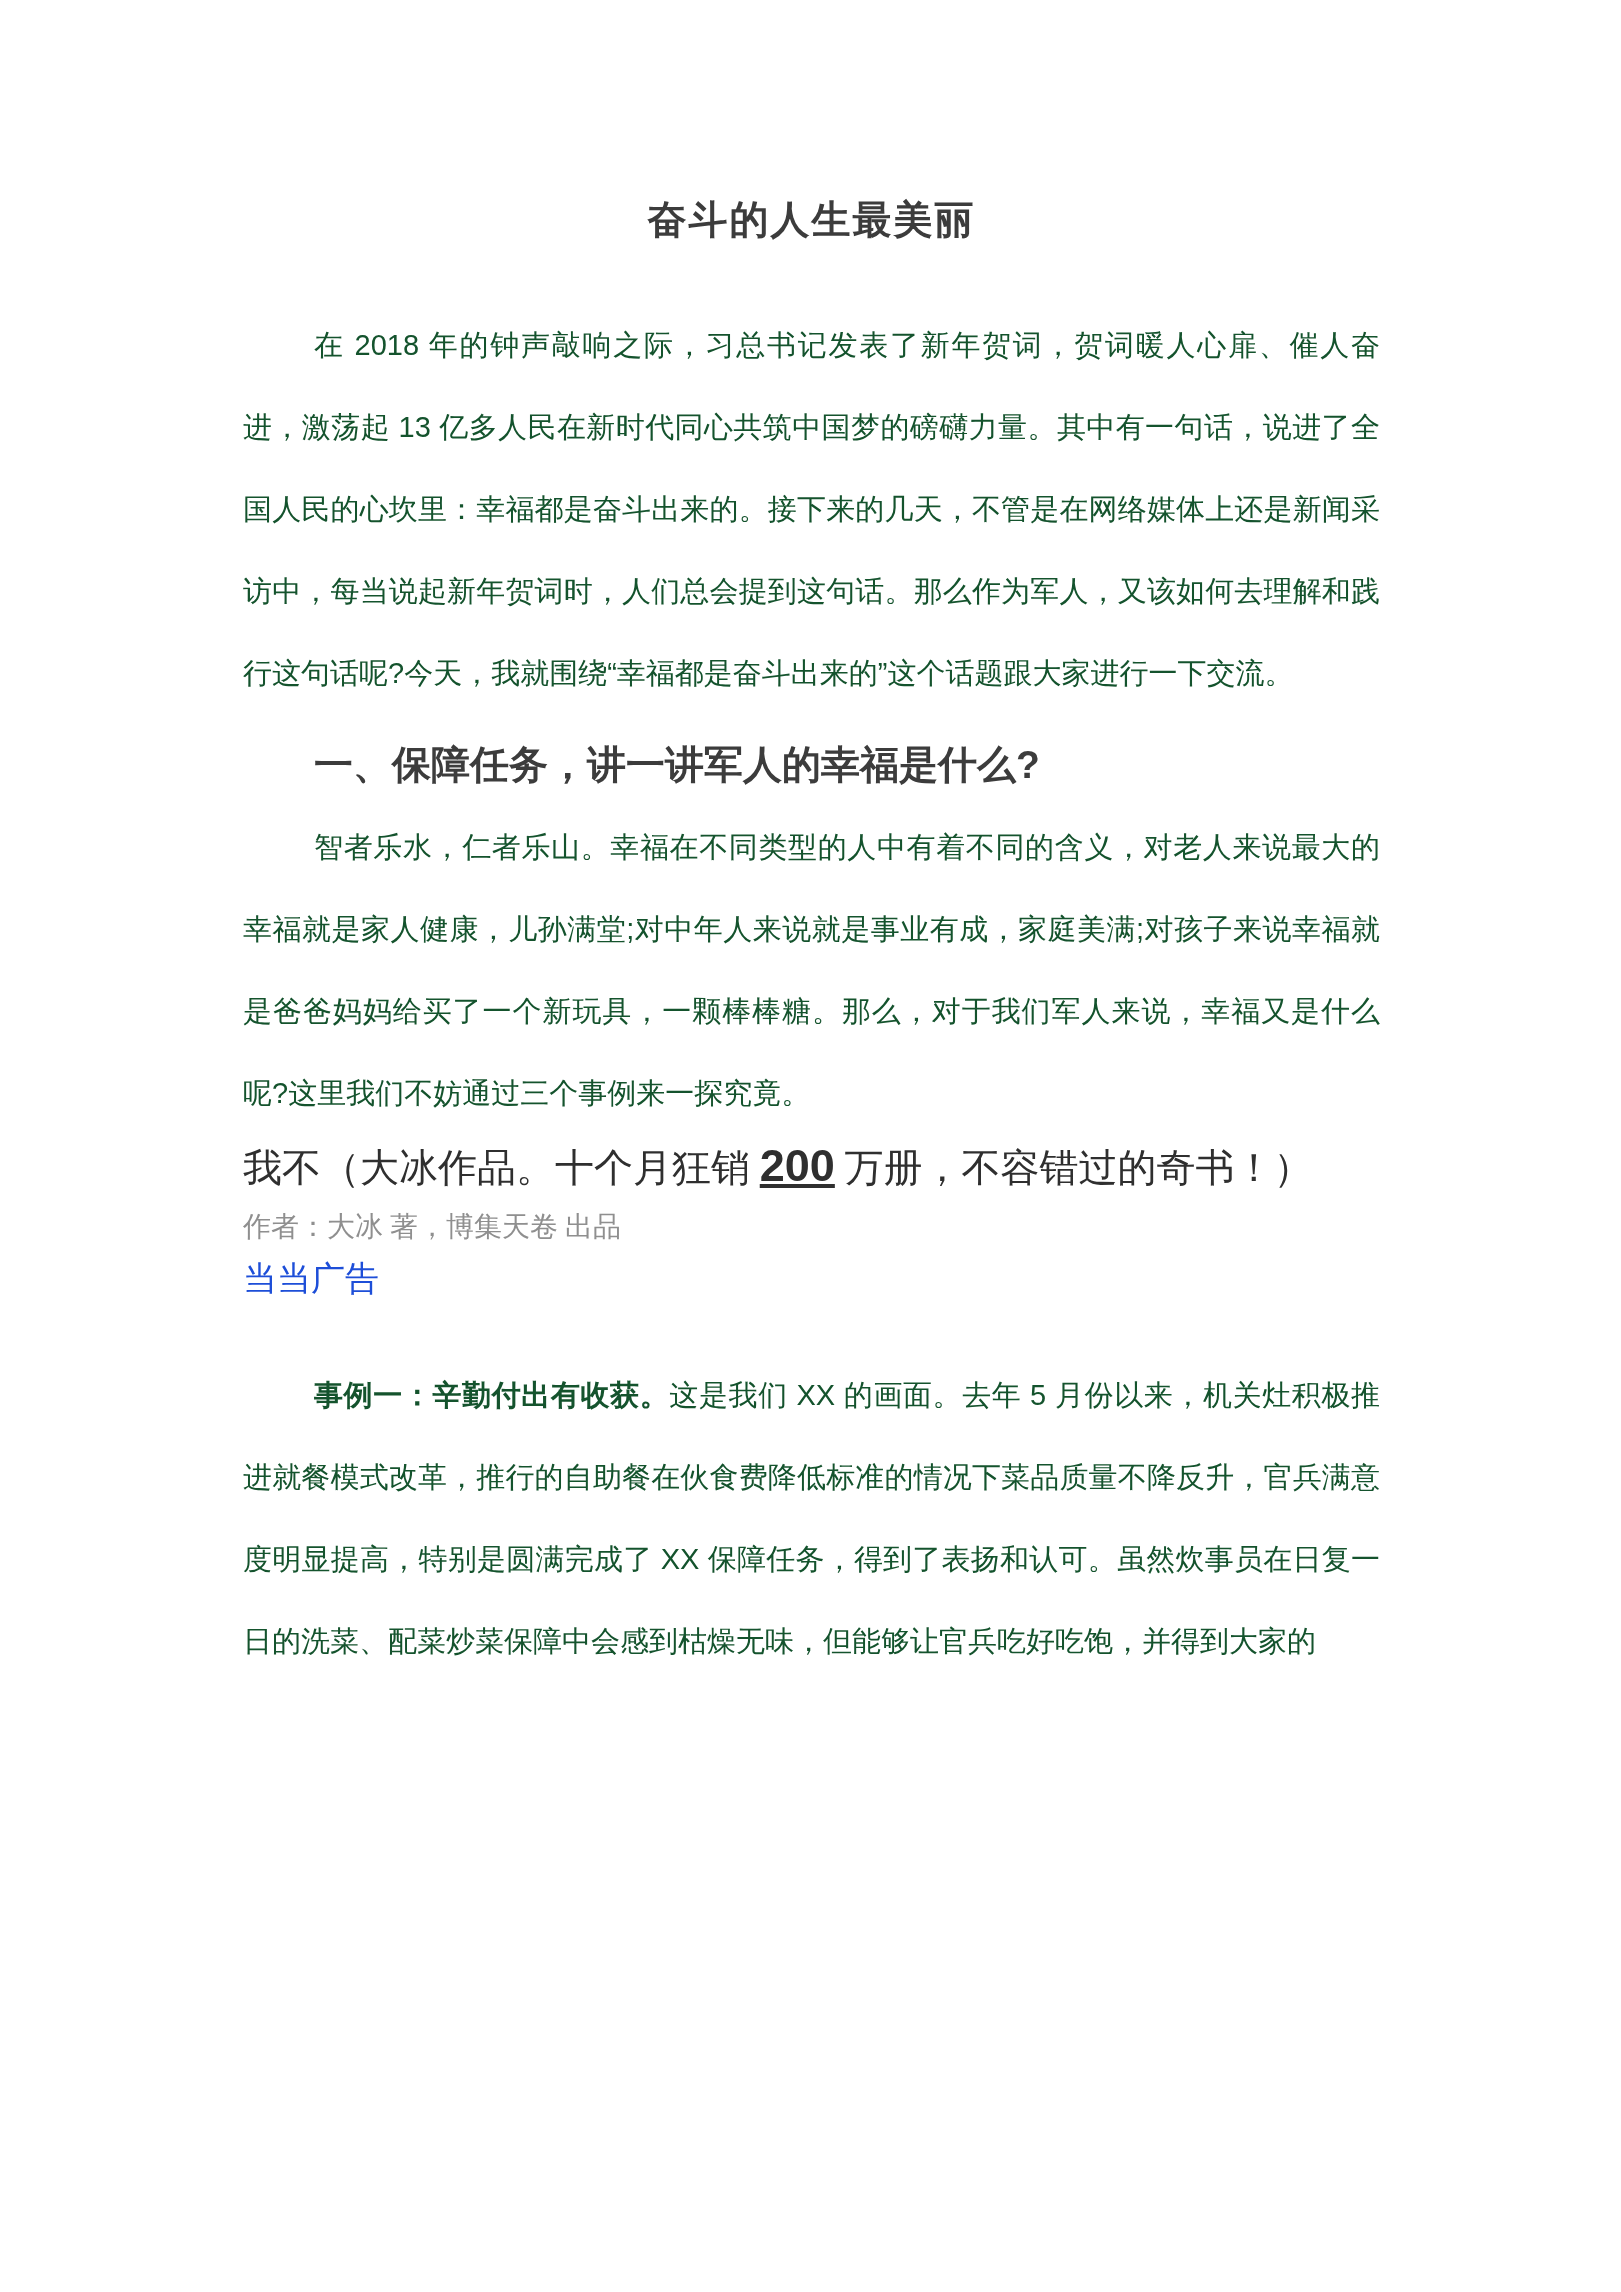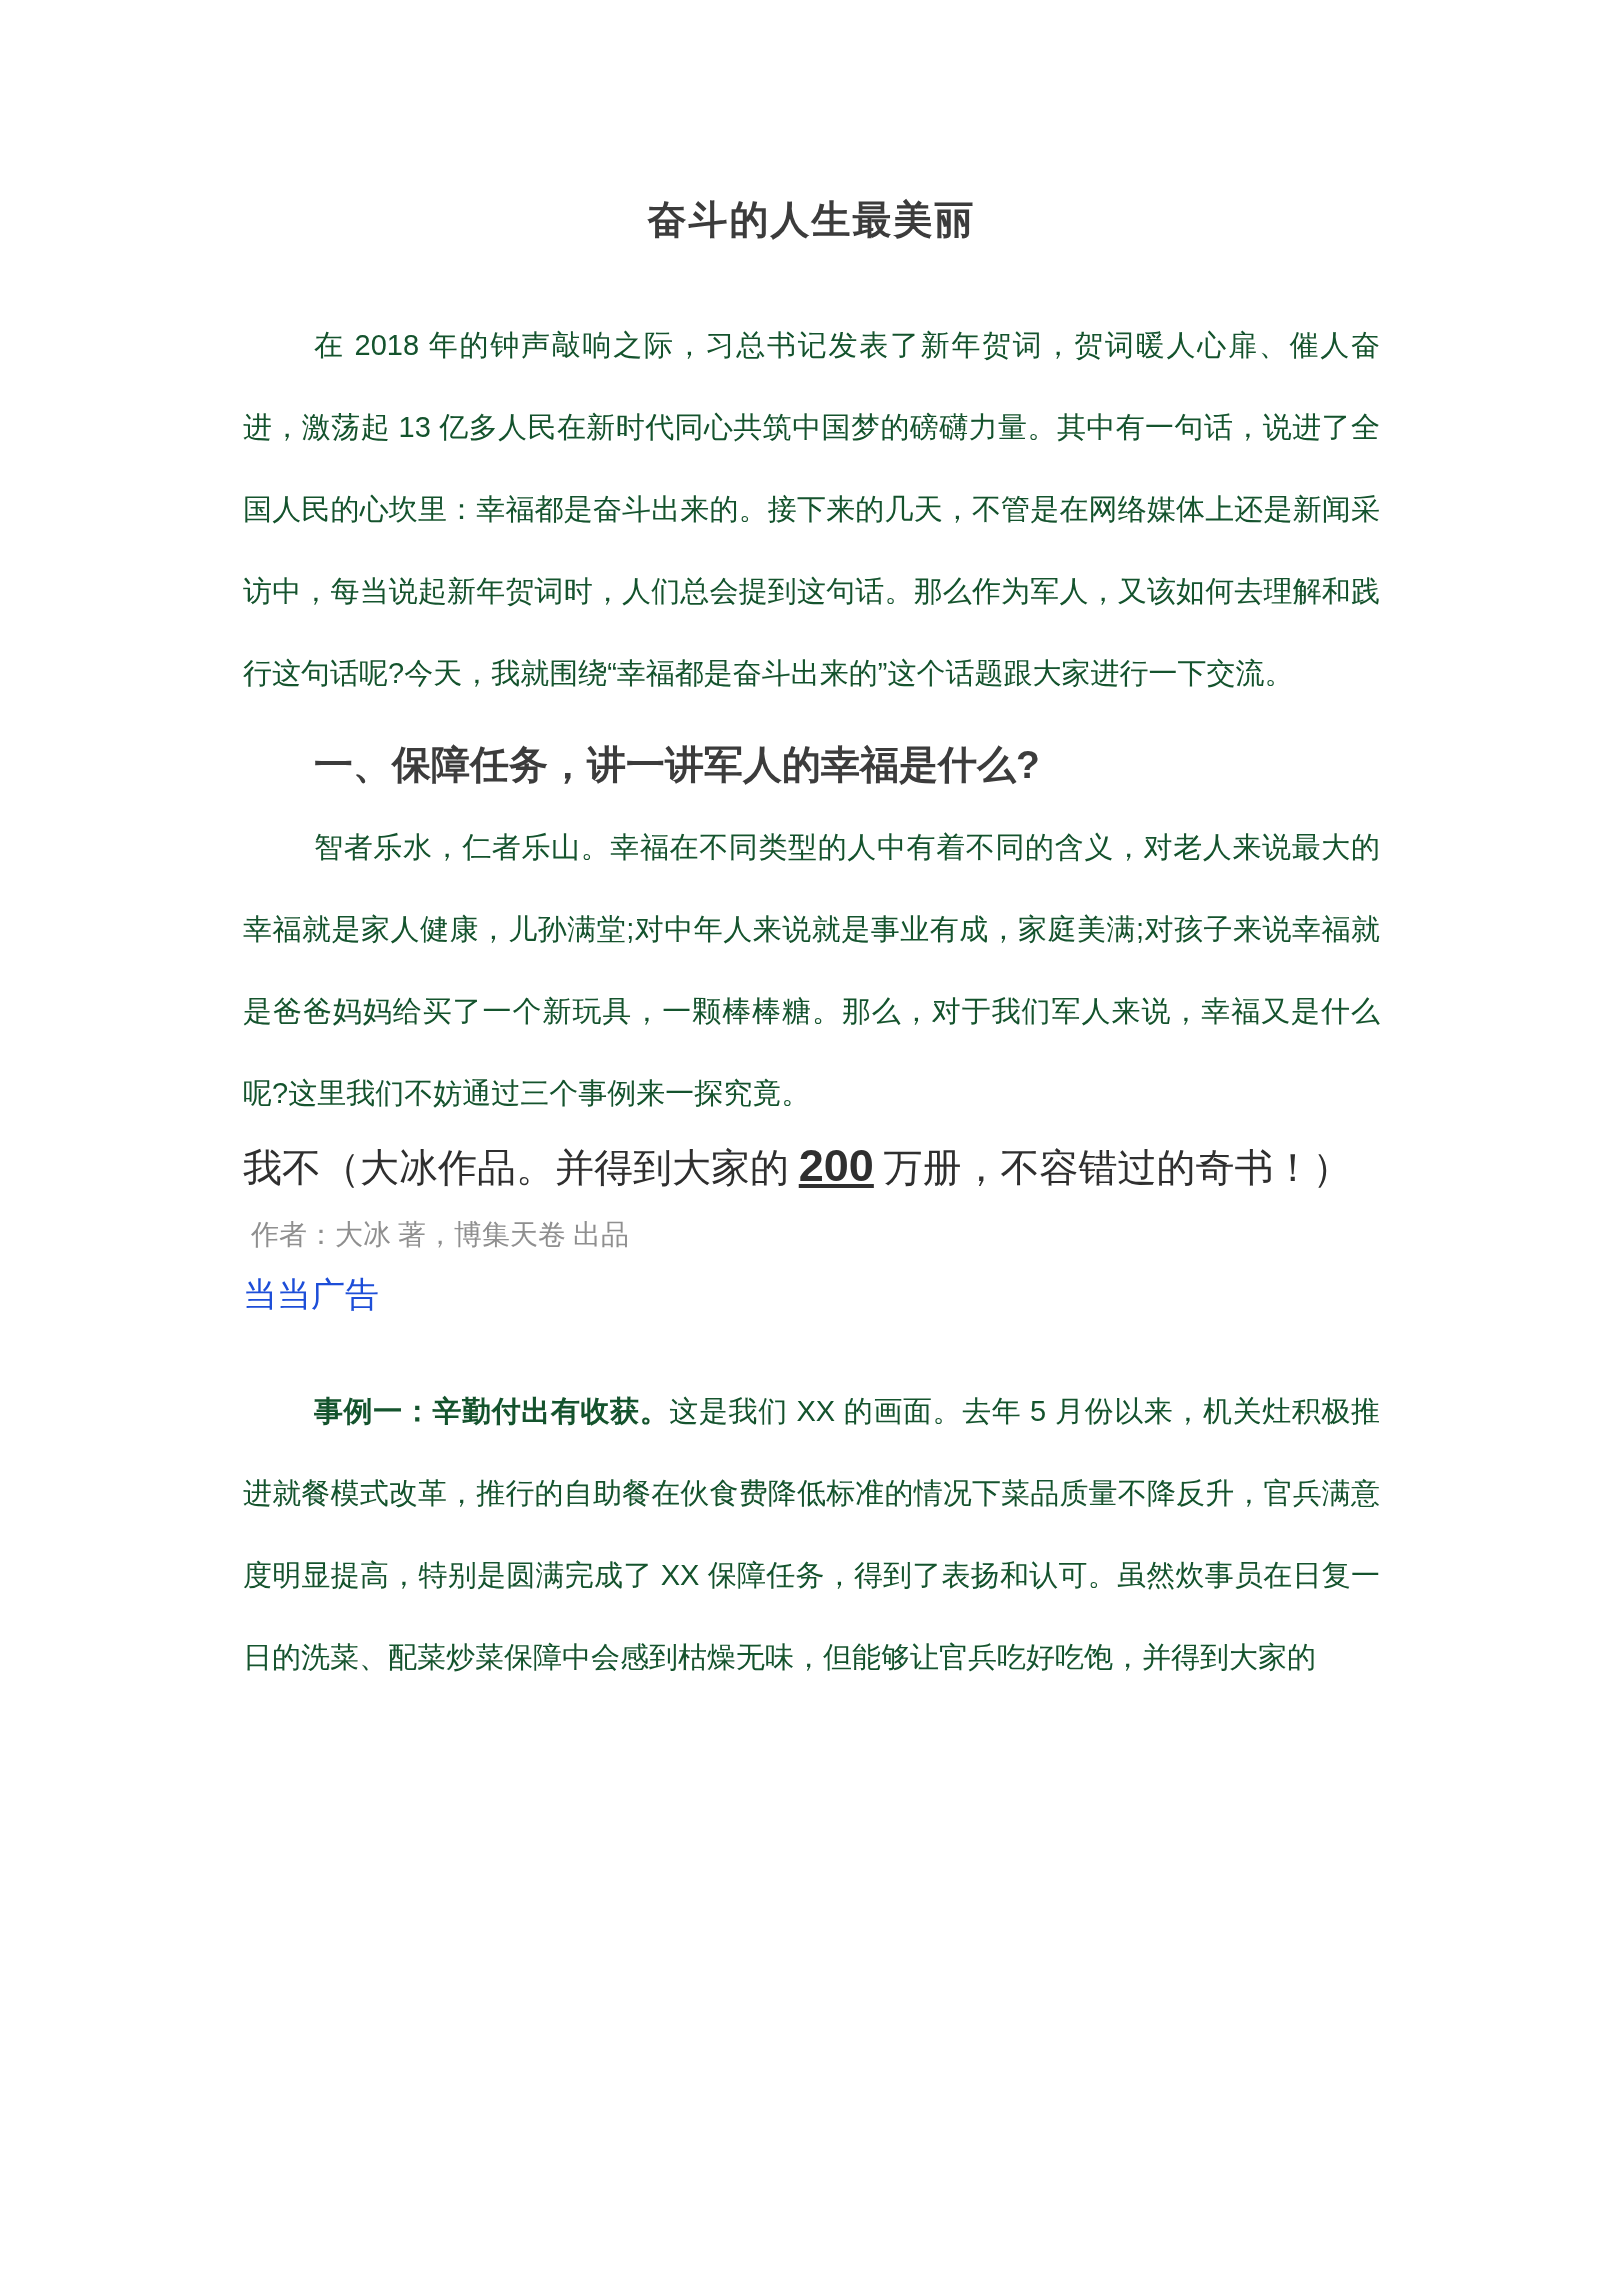--- a/index.html
+++ b/index.html
@@ -61,21 +61,21 @@
     font-family: "Liberation Sans", "DejaVu Sans", sans-serif;
     font-weight: 700;
     font-size: 45px;
     text-decoration: underline;
   }
   .ad-author {
     font-family: "Liberation Serif", "DejaVu Serif", serif;
     font-size: 28px;
     line-height: 55px;
     color: #8f8f8f;
-    margin: 8px;
+    margin: 0;
   }
   .ad-label {
     font-family: "Liberation Serif", "DejaVu Serif", serif;
     font-size: 34px;
     line-height: 49px;
     color: #1d4ed8;
     margin: 0;
   }
 </style>
 </head>
@@ -85,21 +85,21 @@
 
   <h1 class="doc-title">奋斗的人生最美丽</h1>
 
   <p class="para indent">在 2018 年的钟声敲响之际，习总书记发表了新年贺词，贺词暖人心扉、催人奋进，激荡起 13 亿多人民在新时代同心共筑中国梦的磅礴力量。其中有一句话，说进了全国人民的心坎里：幸福都是奋斗出来的。接下来的几天，不管是在网络媒体上还是新闻采访中，每当说起新年贺词时，人们总会提到这句话。那么作为军人，又该如何去理解和践行这句话呢?今天，我就围绕“幸福都是奋斗出来的”这个话题跟大家进行一下交流。</p>
 
   <h2 class="section-heading">一、保障任务，讲一讲军人的幸福是什么?</h2>
 
   <p class="para indent">智者乐水，仁者乐山。幸福在不同类型的人中有着不同的含义，对老人来说最大的幸福就是家人健康，儿孙满堂;对中年人来说就是事业有成，家庭美满;对孩子来说幸福就是爸爸妈妈给买了一个新玩具，一颗棒棒糖。那么，对于我们军人来说，幸福又是什么呢?这里我们不妨通过三个事例来一探究竟。</p>
 
   <div class="ad-block">
-    <p class="ad-title"><span>我不（大冰作品。并得到大家的 </span><span class="ad-num">200</span><span> 万册，不容错过的奇书！）</span></p>
+    <p class="ad-title"><span>我不（大冰作品。十个月狂销 </span><span class="ad-num">200</span><span> 万册，不容错过的奇书！）</span></p>
     <p class="ad-author">作者：大冰 著，博集天卷 出品</p>
     <p class="ad-label">当当广告</p>
   </div>
 
   <p class="para indent"><b class="case-lead">事例一：辛勤付出有收获。</b><span>这是我们 XX 的画面。去年 5 月份以来，机关灶积极推进就餐模式改革，推行的自助餐在伙食费降低标准的情况下菜品质量不降反升，官兵满意度明显提高，特别是圆满完成了 XX 保障任务，得到了表扬和认可。虽然炊事员在日复一日的洗菜、配菜炒菜保障中会感到枯燥无味，但能够让官兵吃好吃饱，并得到大家的</span></p>
 
 </div>
 
 
 </body></html>

